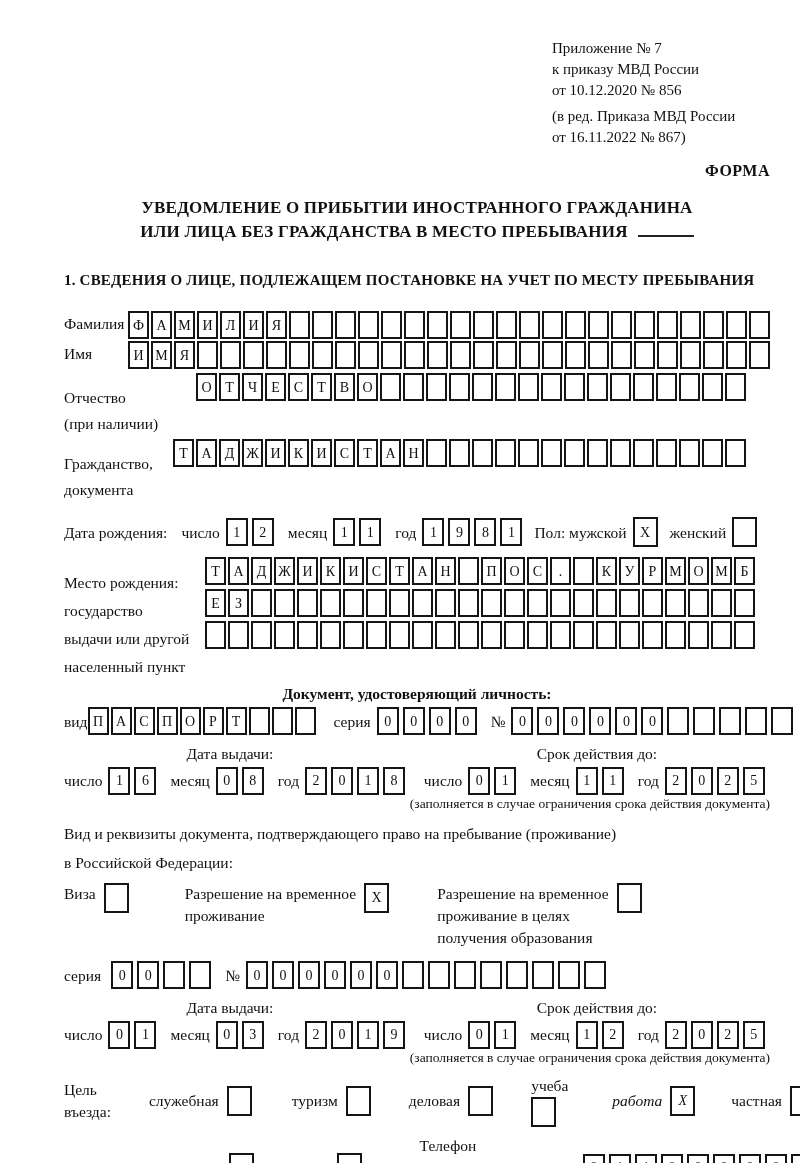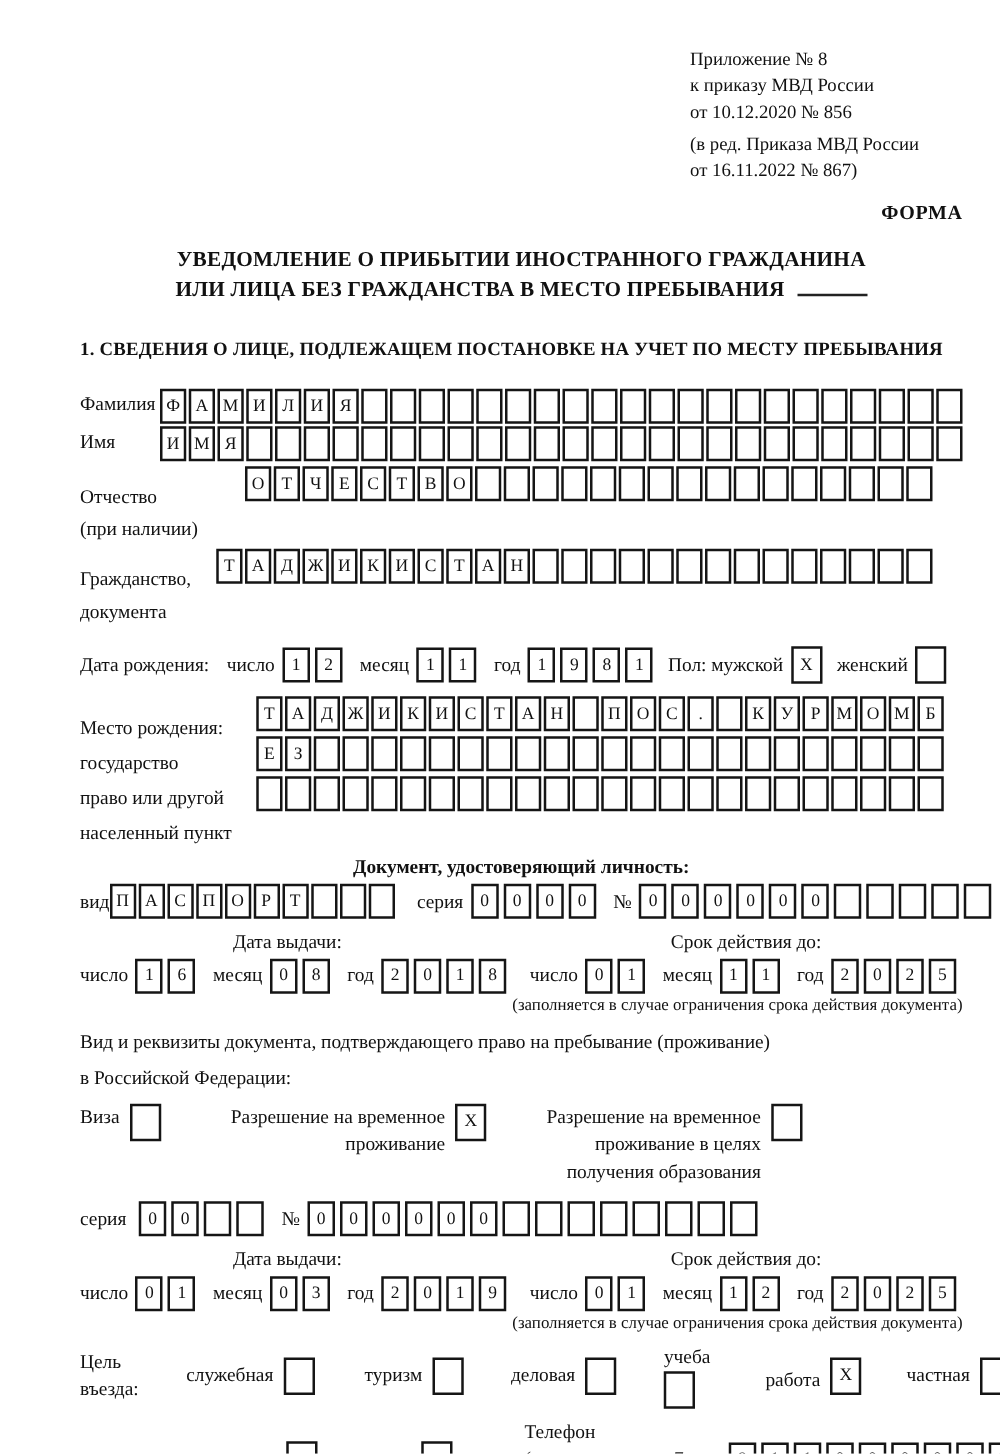--- a/index.html
+++ b/index.html
@@ -39,30 +39,30 @@
   .datepair{display:flex;align-items:flex-start;}
   .dp{box-sizing:border-box;}
   .dp-l{width:47%;}
   .dp-r{width:53%;padding-left:28px;}
   .dp-title{text-align:center;font-size:15.5px;line-height:22px;}
   .dateline{display:flex;align-items:center;font-size:15.5px;margin-top:2px;}
   
   .ckrow{display:flex;align-items:flex-start;font-size:15.5px;line-height:22px;gap:28px;}
   .ckitem{display:flex;align-items:flex-start;}
   .ckitem .txt{margin-right:8px;}
-  .ck-multiline{text-align:right;}
+  .ck-multiline{text-align:left;}
   .rowlabelgap{margin-right:10px;}
 </style>
 </head>
 <body>
 
 <div class="page">
 
   <div class="hdr">
-    <div>Приложение № 8</div>
+    <div>Приложение № 7</div>
     <div>к приказу МВД России</div>
     <div>от 10.12.2020 № 856</div>
     <div class="gap-top">(в ред. Приказа МВД России</div>
     <div>от 16.11.2022 № 867)</div>
   </div>
   <div class="forma">ФОРМА</div>
 
   <div class="title">
     <div>УВЕДОМЛЕНИЕ О ПРИБЫТИИ ИНОСТРАННОГО ГРАЖДАНИНА</div>
     <div>
@@ -233,21 +233,21 @@
     <span class="w" style="margin-left:10px;">женский</span>
     <span class="cells cb">
         <span class="cell"></span>
       </span>
   </div>
 
   <div class="frow mt10">
     <span class="lblcol" style="width:141px;line-height:28px;">
       <div>Место рождения:</div>
       <div>государство</div>
-      <div>право или другой</div>
+      <div>выдачи или другой</div>
       <div>населенный пункт</div>
     </span>
     <span>
       <div class="cells" style="margin-bottom:4px;">
           <span class="cell">Т</span>
           <span class="cell">А</span>
           <span class="cell">Д</span>
           <span class="cell">Ж</span>
           <span class="cell">И</span>
           <span class="cell">К</span>
@@ -536,21 +536,21 @@
         <span class="cells cb">
           <span class="cell"></span>
         </span>
       </span>
     <span class="ckitem" style="align-items:flex-start;margin-left:8px;flex-direction:column;">
         <span class="txt">учеба</span>
         <span class="cells cb">
           <span class="cell"></span>
         </span>
       </span>
-    <span class="ckitem" style="align-items:flex-end;margin-left:8px;">
+    <span class="ckitem" style="align-items:center;margin-left:8px;font-style:italic;">
         <span class="txt">работа</span>
         <span class="cells cb">
           <span class="cell">X</span>
         </span>
       </span>
     <span class="ckitem" style="align-items:center;margin-left:6px;">
         <span class="txt">частная</span>
         <span class="cells cb">
           <span class="cell"></span>
         </span>

